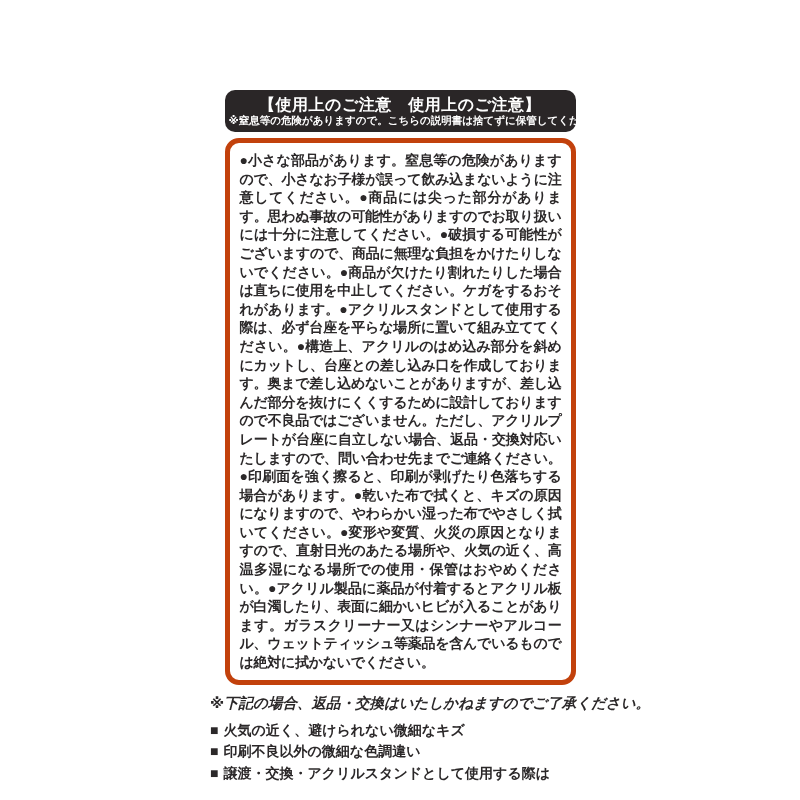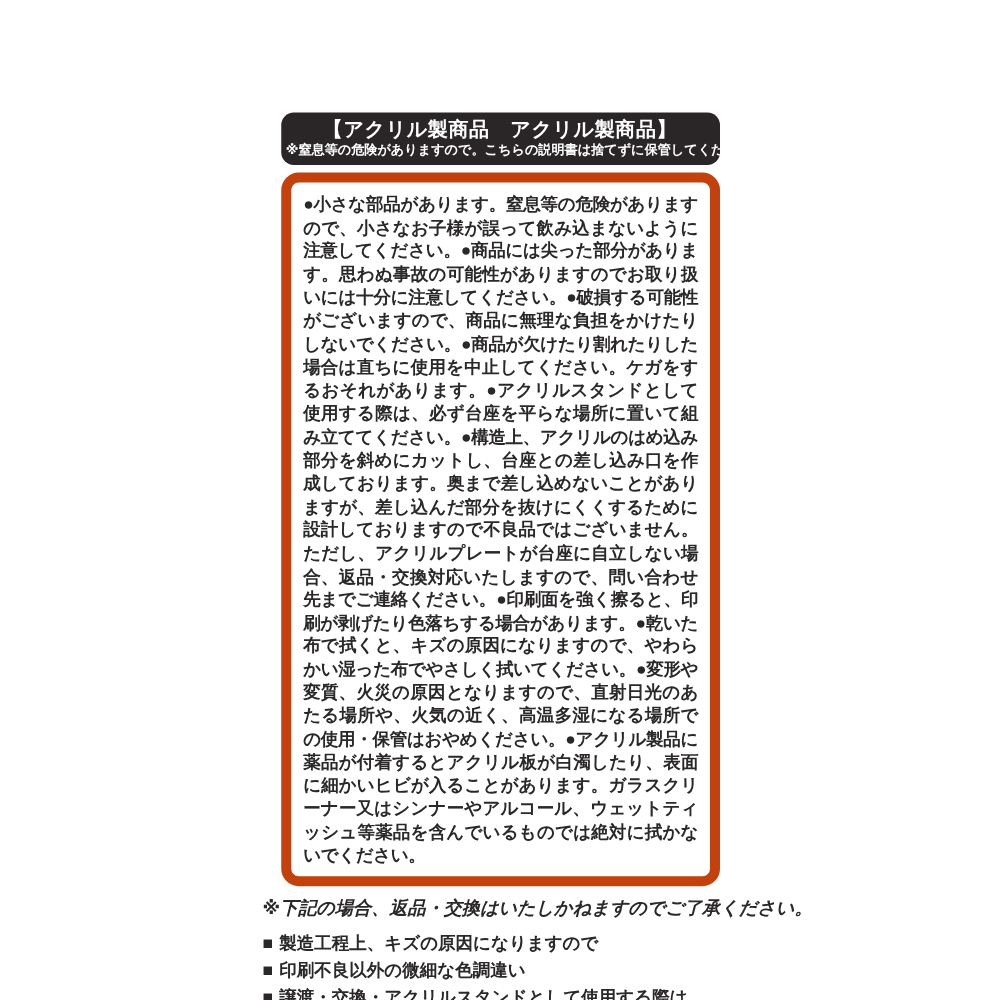--- a/index.html
+++ b/index.html
@@ -41,21 +41,21 @@
   .notice-subtitle {
     font-size: 10.5px;
     font-weight: 700;
     line-height: 13px;
     white-space: nowrap;
   }
   .notice-body-box {
     width: 351px;
     margin: 6px auto 0 auto;
     box-sizing: border-box;
-    border: 8px solid #c2410c;
+    border: 5px solid #c2410c;
     border-radius: 14px;
     background: #ffffff;
     padding: 8px 9px 8px 10px;
     min-height: 476px;
   }
   .notice-body-text {
     margin: 0;
     font-size: 14px;
     font-weight: 700;
     line-height: 18.6px;
@@ -89,33 +89,33 @@
     margin-right: 5px;
     font-size: 14px;
   }
 </style>
 </head>
 <body>
 
 <div class="sheet">
 
   <div class="notice-header">
-    <div class="notice-title">【アクリル製商品　アクリル製商品】</div>
+    <div class="notice-title">【使用上のご注意　使用上のご注意】</div>
     <div class="notice-subtitle">※窒息等の危険がありますので。こちらの説明書は捨てずに保管してください。</div>
   </div>
 
   <div class="notice-body-box">
     <p class="notice-body-text">●小さな部品があります。窒息等の危険がありますので、小さなお子様が誤って飲み込まないように注意してください。●商品には尖った部分があります。思わぬ事故の可能性がありますのでお取り扱いには十分に注意してください。●破損する可能性がございますので、商品に無理な負担をかけたりしないでください。●商品が欠けたり割れたりした場合は直ちに使用を中止してください。ケガをするおそれがあります。●アクリルスタンドとして使用する際は、必ず台座を平らな場所に置いて組み立ててください。●構造上、アクリルのはめ込み部分を斜めにカットし、台座との差し込み口を作成しております。奥まで差し込めないことがありますが、差し込んだ部分を抜けにくくするために設計しておりますので不良品ではございません。ただし、アクリルプレートが台座に自立しない場合、返品・交換対応いたしますので、問い合わせ先までご連絡ください。●印刷面を強く擦ると、印刷が剥げたり色落ちする場合があります。●乾いた布で拭くと、キズの原因になりますので、やわらかい湿った布でやさしく拭いてください。●変形や変質、火災の原因となりますので、直射日光のあたる場所や、火気の近く、高温多湿になる場所での使用・保管はおやめください。●アクリル製品に薬品が付着するとアクリル板が白濁したり、表面に細かいヒビが入ることがあります。ガラスクリーナー又はシンナーやアルコール、ウェットティッシュ等薬品を含んでいるものでは絶対に拭かないでください。</p>
   </div>
 
   <p class="returns-note">※下記の場合、返品・交換はいたしかねますのでご了承ください。</p>
 
   <ul class="returns-exclusion-list">
     <li>
-      <span class="square-bullet">■</span><span>製造工程上、キズの原因になりますので</span>
+      <span class="square-bullet">■</span><span>火気の近く、避けられない微細なキズ</span>
     </li>
     <li>
       <span class="square-bullet">■</span><span>印刷不良以外の微細な色調違い</span>
     </li>
     <li>
       <span class="square-bullet">■</span><span>譲渡・交換・アクリルスタンドとして使用する際は</span>
     </li>
   </ul>
 
 </div>

